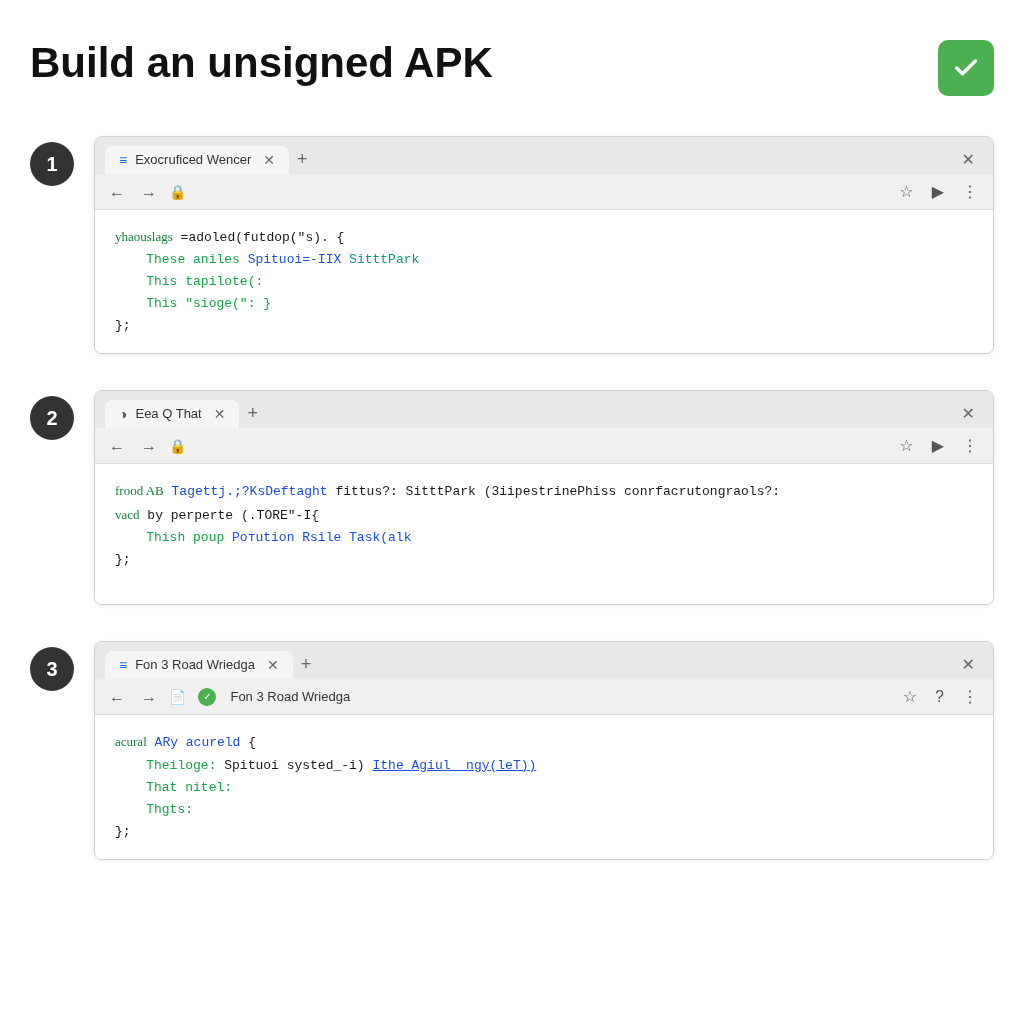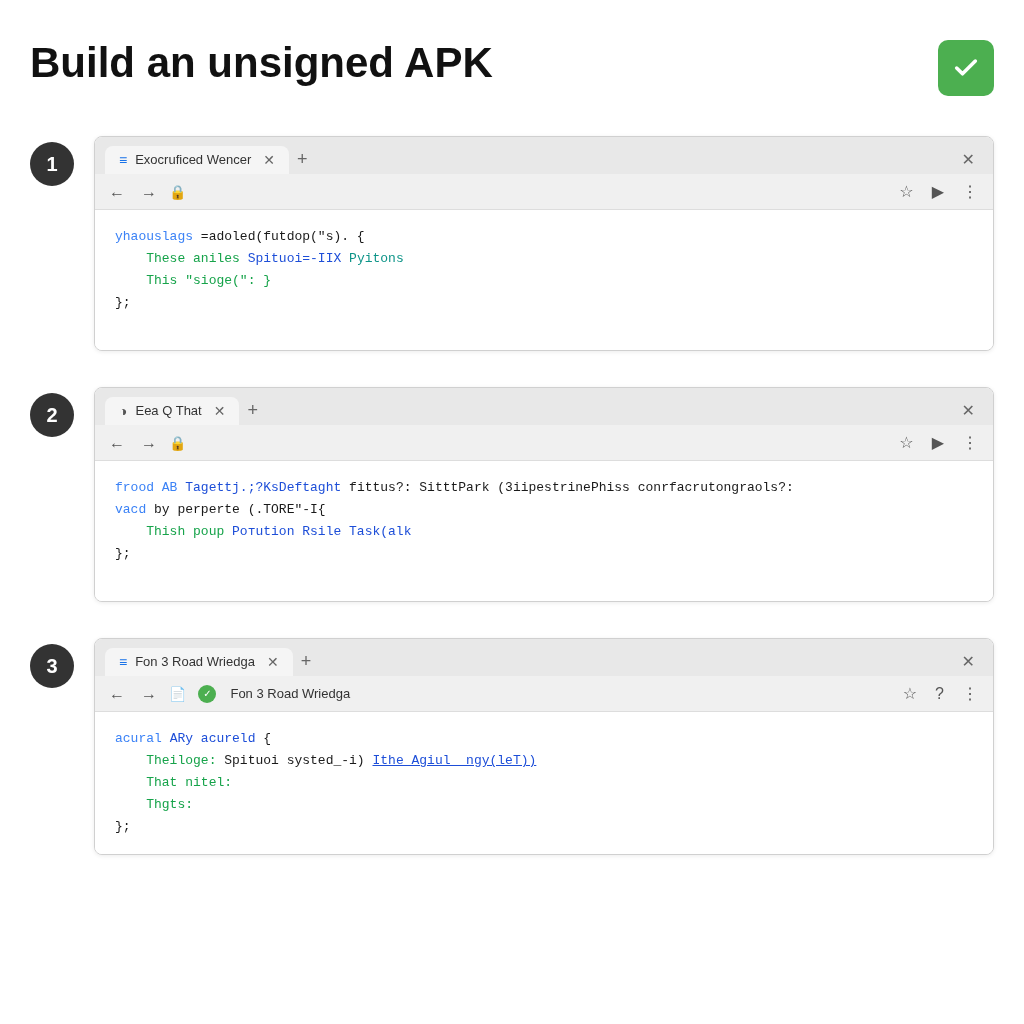--- a/index.html
+++ b/index.html
@@ -172,21 +172,21 @@
       font-size: 13px;
       line-height: 1.7;
       min-height: 140px;
     }
 
     .code-line {
       display: block;
       white-space: pre;
     }
 
-    .code-purple { color: #3b82f6; }
+    .code-purple { color: #15803d; font-family: Liberation Serif, serif; }
     .code-green { color: #16a34a; margin-top: 12px; }
     .code-blue { color: #1d4ed8; text-align: right; }
     .code-dark { color: #1a1a1a; }
     .code-teal { color: #0d9488; }
   </style>
 </head>
 <body>
 
 <div class="header">
   <h1 class="page-title">Build an unsigned APK</h1>
@@ -213,21 +213,22 @@
       <button class="nav-btn">←</button>
       <button class="nav-btn">→</button>
       <span class="nav-lock">🔒</span>
       <div class="nav-spacer"></div>
       <button class="nav-action-btn">☆</button>
       <button class="nav-action-btn">▶</button>
       <button class="nav-action-btn">⋮</button>
     </div>
     <div class="code-area">
       <span class="code-line"><span class="code-purple">yhaouslags</span> <span class="code-dark">=adoled(futdop("s). {</span></span>
-      <span class="code-line">    <span class="code-green">These aniles</span> <span class="code-blue">Spituoi=-IIX</span> <span class="code-teal">Pyitons</span></span>
+      <span class="code-line">    <span class="code-green">These aniles</span> <span class="code-blue">Spituoi=-IIX</span> <span class="code-teal">SitttPark</span></span>
+      <span class="code-line">    <span class="code-green">This tapilote(:</span></span>
       <span class="code-line">    <span class="code-green">This "sioge(": }</span></span>
       <span class="code-line"><span class="code-dark">};</span></span>
     </div>
   </div>
 </div>
 
 <div class="step-container">
   <div class="step-number">2</div>
   <div class="browser-window">
     <div class="browser-tab-bar">

